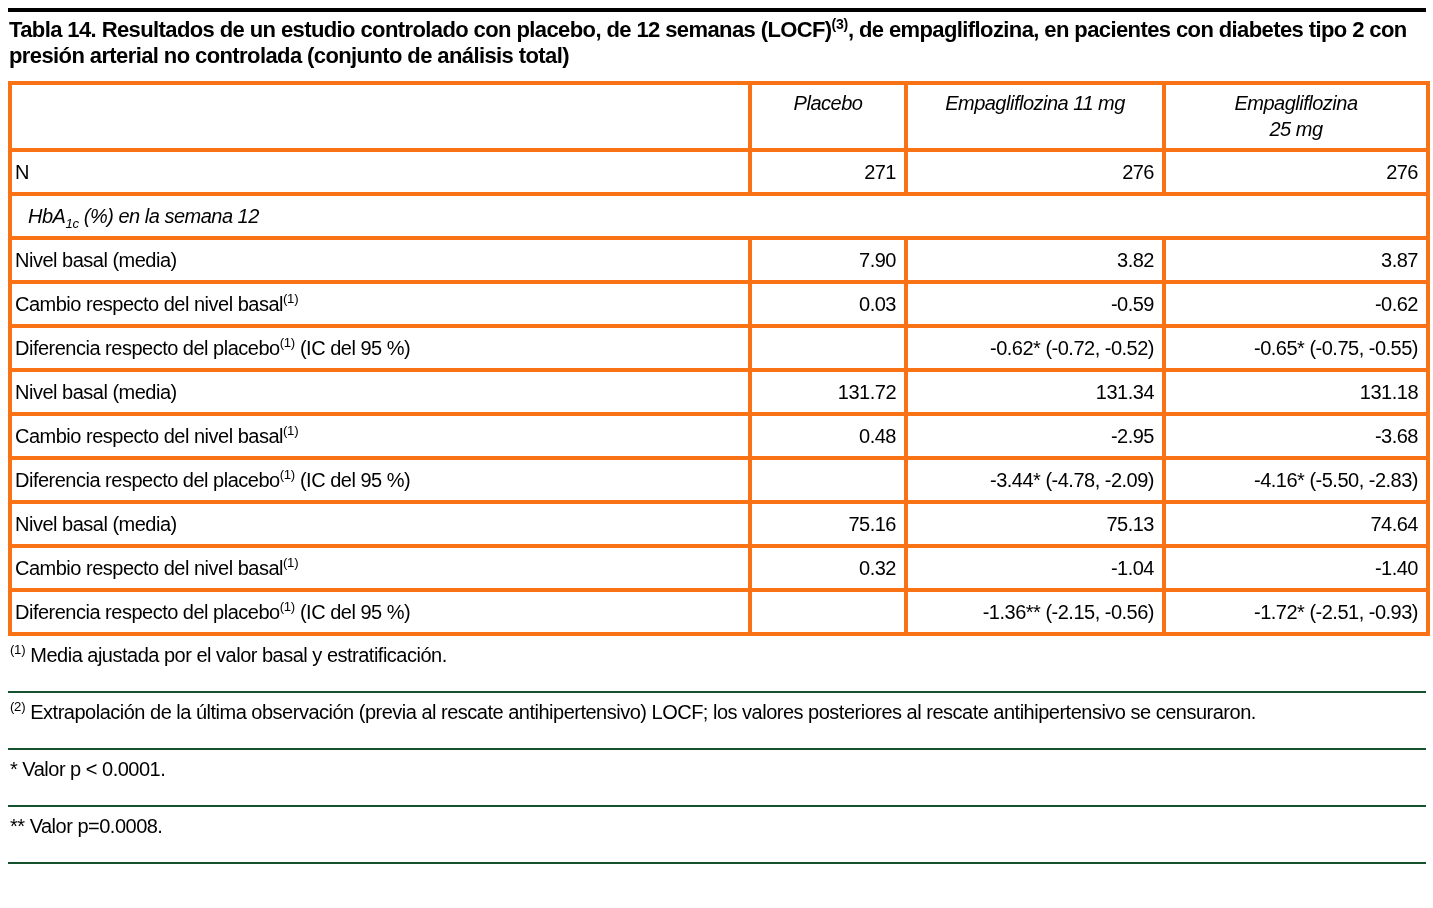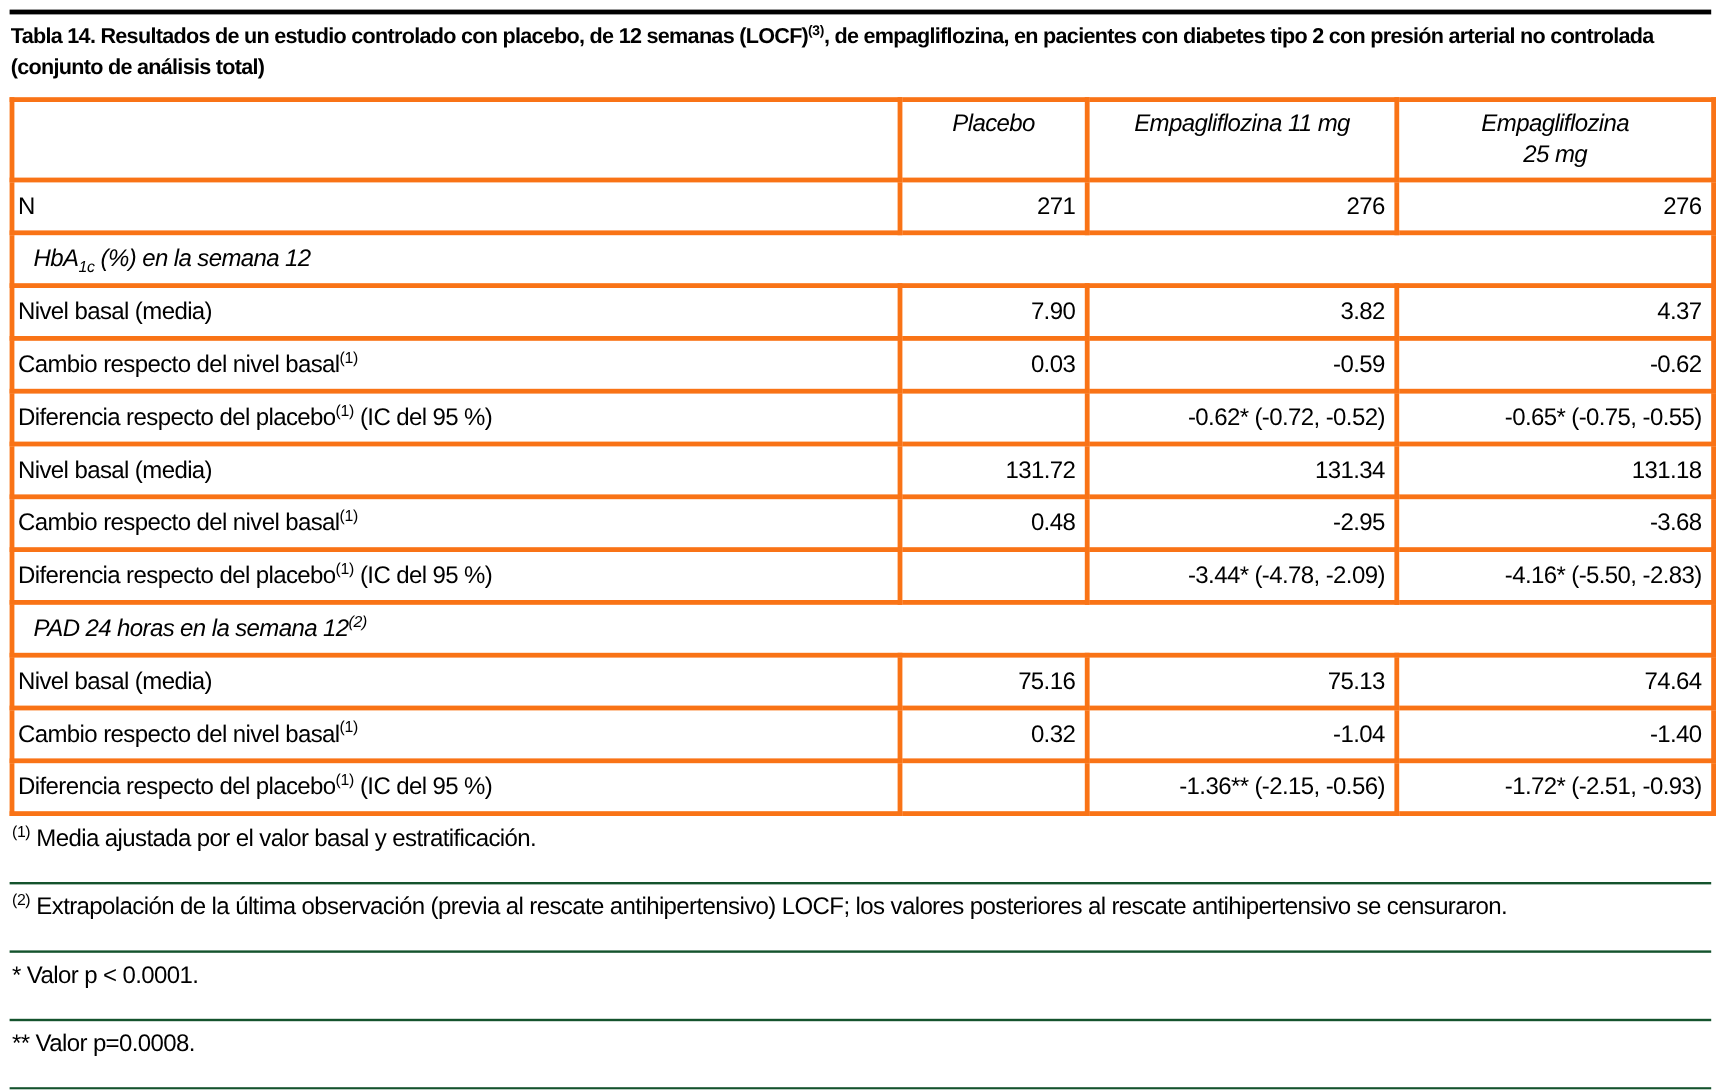--- a/index.html
+++ b/index.html
@@ -4,21 +4,21 @@
 <style>
   html,body{margin:0;padding:0;}
   body{
     width:1433px;height:908px;overflow:hidden;background:#ffffff;color:#000000;
     font-family:"Liberation Sans","DejaVu Sans",sans-serif;
     font-size:20px;letter-spacing:-0.5px;
   }
   .page{padding:8px 7px 0 8px;}
   .title-rule{border-top:4px solid #000;width:1418px;}
   .doc-title{
-    font-weight:bold;font-size:18px;line-height:26px;letter-spacing:-0.6px;
+    font-weight:bold;font-size:22px;line-height:26px;letter-spacing:-0.6px;
     padding:5px 0 12px 1px;width:1418px;
   }
   .doc-title sup{font-size:64%;letter-spacing:-0.3px;}
   table.results{border-collapse:collapse;table-layout:fixed;width:1418px;}
   .results td{border:4px solid #f97316;padding:0 8px;vertical-align:middle;overflow:hidden;}
   .results thead td{
     height:58px;vertical-align:top;text-align:center;font-style:italic;
     padding-top:5px;line-height:26px;
   }
   .results td.label-cell{text-align:left;height:40px;padding-left:3px;}
@@ -60,21 +60,21 @@
           <td class="value-cell">276</td>
           <td class="value-cell">276</td>
         </tr>
         <tr>
           <td colspan="4" class="section-cell"><span>HbA</span><sub>1c</sub><span> (%) en la semana 12</span></td>
         </tr>
         <tr>
           <td class="label-cell"><span>Nivel basal (media)</span></td>
           <td class="value-cell">7.90</td>
           <td class="value-cell">3.82</td>
-          <td class="value-cell">4.37</td>
+          <td class="value-cell">3.87</td>
         </tr>
         <tr>
           <td class="label-cell"><span>Cambio respecto del nivel basal</span><sup>(1)</sup></td>
           <td class="value-cell">0.03</td>
           <td class="value-cell">-0.59</td>
           <td class="value-cell">-0.62</td>
         </tr>
         <tr>
           <td class="label-cell"><span>Diferencia respecto del placebo</span><sup>(1)</sup><span> (IC del 95 %)</span></td>
           <td class="value-cell"></td>
@@ -93,23 +93,20 @@
           <td class="value-cell">-2.95</td>
           <td class="value-cell">-3.68</td>
         </tr>
         <tr>
           <td class="label-cell"><span>Diferencia respecto del placebo</span><sup>(1)</sup><span> (IC del 95 %)</span></td>
           <td class="value-cell"></td>
           <td class="value-cell">-3.44* (-4.78, -2.09)</td>
           <td class="value-cell">-4.16* (-5.50, -2.83)</td>
         </tr>
         <tr>
-          <td colspan="4" class="section-cell"><span>PAD 24 horas en la semana 12</span><sup>(2)</sup></td>
-        </tr>
-        <tr>
           <td class="label-cell"><span>Nivel basal (media)</span></td>
           <td class="value-cell">75.16</td>
           <td class="value-cell">75.13</td>
           <td class="value-cell">74.64</td>
         </tr>
         <tr>
           <td class="label-cell"><span>Cambio respecto del nivel basal</span><sup>(1)</sup></td>
           <td class="value-cell">0.32</td>
           <td class="value-cell">-1.04</td>
           <td class="value-cell">-1.40</td>

